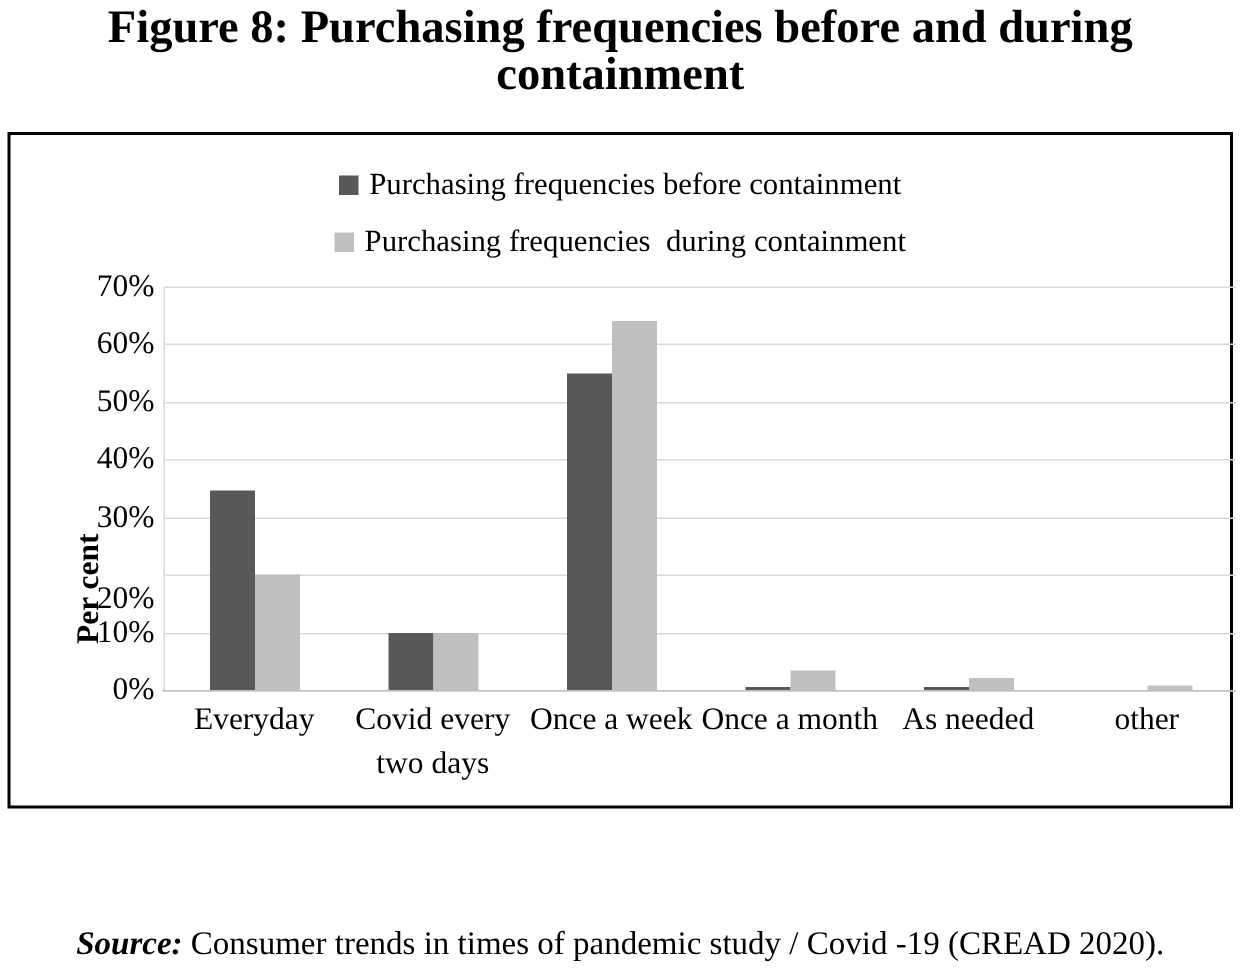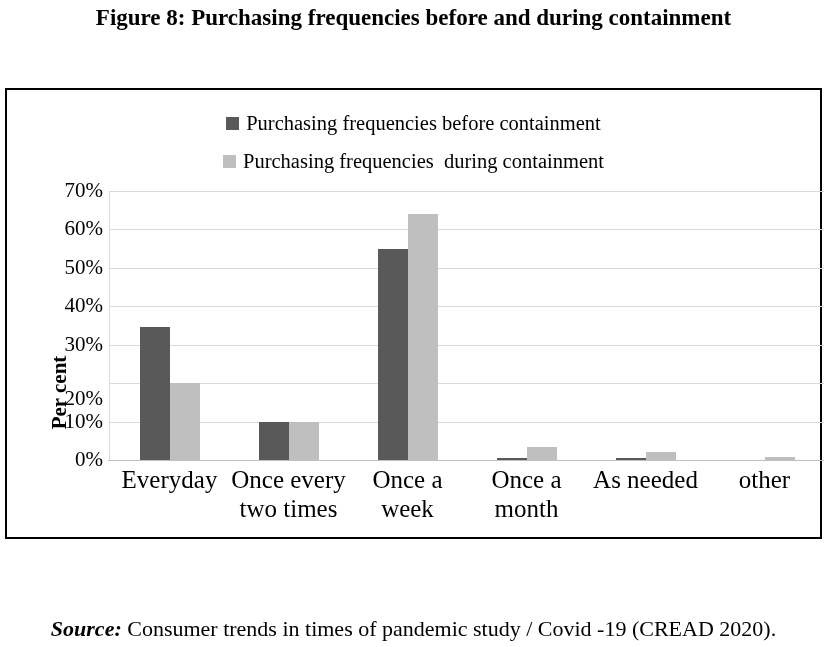--- a/index.html
+++ b/index.html
@@ -18,21 +18,21 @@
 
   
   #figure-title {
     position: absolute;
     left: 50px;
     top: 2px;
     width: 727px;
     text-align: center;
     font-family: "Liberation Serif", serif;
     font-weight: bold;
-    font-size: 23px;
+    font-size: 31px;
     line-height: 31px;
     letter-spacing: 0px;
   }
 
   
   #chart-frame {
     position: absolute;
     left: 5px;
     top: 88px;
     width: 817px;
@@ -162,21 +162,21 @@
     left: 103px;
     top: 375px;
     width: 714px;
     height: 120px;
   }
   .xlabel {
     position: absolute;
     top: 0;
     text-align: center;
     font-family: "Liberation Serif", serif;
-    font-size: 25px;
+    font-size: 21px;
     line-height: 29px;
     white-space: normal;
   }
 
   
   #source-line {
     position: absolute;
     left: 0;
     top: 616px;
     width: 827px;
@@ -257,21 +257,21 @@
         <div class="bar-group" style="left: 595px; width: 119px;">
           <div class="bar" title="other: 0%" style="background: rgb(89, 89, 89); height: 0px;"></div>
           <div class="bar" title="other: 0.7%" style="background: rgb(191, 191, 191); height: 2.69px;"></div>
         </div>
       </div>
     <div id="axis-baseline"></div>
   </div>
 
   <div id="xlabels">
       <div class="xlabel" style="left: 0px; width: 119px;">Everyday</div>
-      <div class="xlabel" style="left: 119px; width: 119px;">Once every two times</div>
+      <div class="xlabel" style="left: 119px; width: 119px;">Covid every two days</div>
       <div class="xlabel" style="left: 238px; width: 119px;">Once a week</div>
       <div class="xlabel" style="left: 357px; width: 119px;">Once a month</div>
       <div class="xlabel" style="left: 595px; width: 119px;">other</div>
       <div class="xlabel" style="left: 476px; width: 119px;">As needed</div>
     </div>
 
 </div>
 
 <div id="source-line"><span id="source-label">Source:</span><span id="source-text"> Consumer trends in times of pandemic study / Covid -19 (CREAD 2020).</span></div>
 

